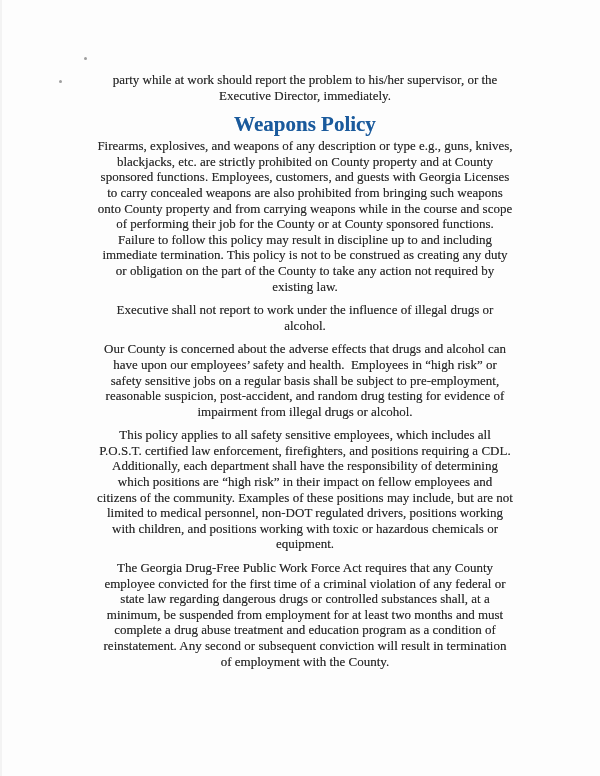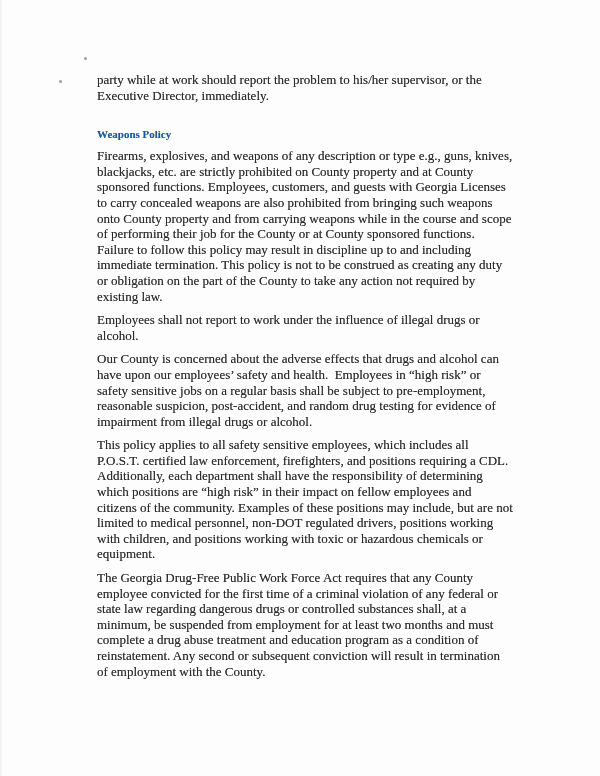--- a/index.html
+++ b/index.html
@@ -1,20 +1,20 @@
 <!DOCTYPE html>
 <html style="--heading-color: #1a5a9c; --body-color: #2b2b2b; --page-bg: #fdfdfd;"><head>
 <meta charset="utf-8">
 <style>
   :root {
     --heading-color: #1a5a9c;
     --body-color: #2b2b2b;
     --page-bg: #fdfdfd;
   }
-  * { box-sizing: border-box; }
+  * { box-sizing: border-box; text-align: center; }
   html, body { margin: 0; padding: 0; }
   body {
     background: #ffffff;
     font-family: "Liberation Serif", serif;
   }
   .page {
     position: relative;
     width: 600px;
     height: 776px;
     background: var(--page-bg);
@@ -37,25 +37,25 @@
   }
   p.body {
     font-size: 13px;
     line-height: 15.6px;
     margin: 0 0 8px 0;
     white-space: pre-wrap;
     text-shadow: 0 0 0.5px rgba(40,40,40,0.55);
   }
   h2.section-heading {
     font-family: "Liberation Serif", serif;
-    font-size: 11px;
+    font-size: 21px;
     line-height: 17px;
     font-weight: bold;
     color: var(--heading-color);
-    margin: 23px 0 5px 0;
+    margin: 13px 0 5px 0;
     text-shadow: 0 0 0.5px rgba(26,90,156,0.5);
   }
   .speck {
     position: absolute;
     border-radius: 50%;
     background: #8d8d8d;
     opacity: 0.85;
   }
   .speck.s1 { left: 84px; top: 57px; width: 3px; height: 3px; }
   .speck.s2 { left: 59px; top: 80px; width: 3px; height: 3px; }
@@ -66,18 +66,18 @@
 <div class="page">
   <span class="speck s1"></span>
   <span class="speck s2"></span>
 
   <div class="content">
     <p class="body">party while at work should report the problem to his/her supervisor, or the Executive Director, immediately.</p>
 
     <h2 class="section-heading">Weapons Policy</h2>
     <p class="body">Firearms, explosives, and weapons of any description or type e.g., guns, knives, blackjacks, etc. are strictly prohibited on County property and at County sponsored functions. Employees, customers, and guests with Georgia Licenses to carry concealed weapons are also prohibited from bringing such weapons onto County property and from carrying weapons while in the course and scope of performing their job for the County or at County sponsored functions. Failure to follow this policy may result in discipline up to and including immediate termination. This policy is not to be construed as creating any duty or obligation on the part of the County to take any action not required by existing law.</p>
 
-    <p class="body">Employees shall not report to work under the influence of illegal drugs or alcohol.</p>
+    <p class="body">Executive shall not report to work under the influence of illegal drugs or alcohol.</p>
     <p class="body">Our County is concerned about the adverse effects that drugs and alcohol can have upon our employees’ safety and health.  Employees in “high risk” or safety sensitive jobs on a regular basis shall be subject to pre-employment, reasonable suspicion, post-accident, and random drug testing for evidence of impairment from illegal drugs or alcohol.</p>
     <p class="body">This policy applies to all safety sensitive employees, which includes all P.O.S.T. certified law enforcement, firefighters, and positions requiring a CDL. Additionally, each department shall have the responsibility of determining which positions are “high risk” in their impact on fellow employees and citizens of the community. Examples of these positions may include, but are not limited to medical personnel, non-DOT regulated drivers, positions working with children, and positions working with toxic or hazardous chemicals or equipment.</p>
     <p class="body">The Georgia Drug-Free Public Work Force Act requires that any County employee convicted for the first time of a criminal violation of any federal or state law regarding dangerous drugs or controlled substances shall, at a minimum, be suspended from employment for at least two months and must complete a drug abuse treatment and education program as a condition of reinstatement. Any second or subsequent conviction will result in termination of employment with the County.</p>
   </div>
 </div>
 
 </body></html>

